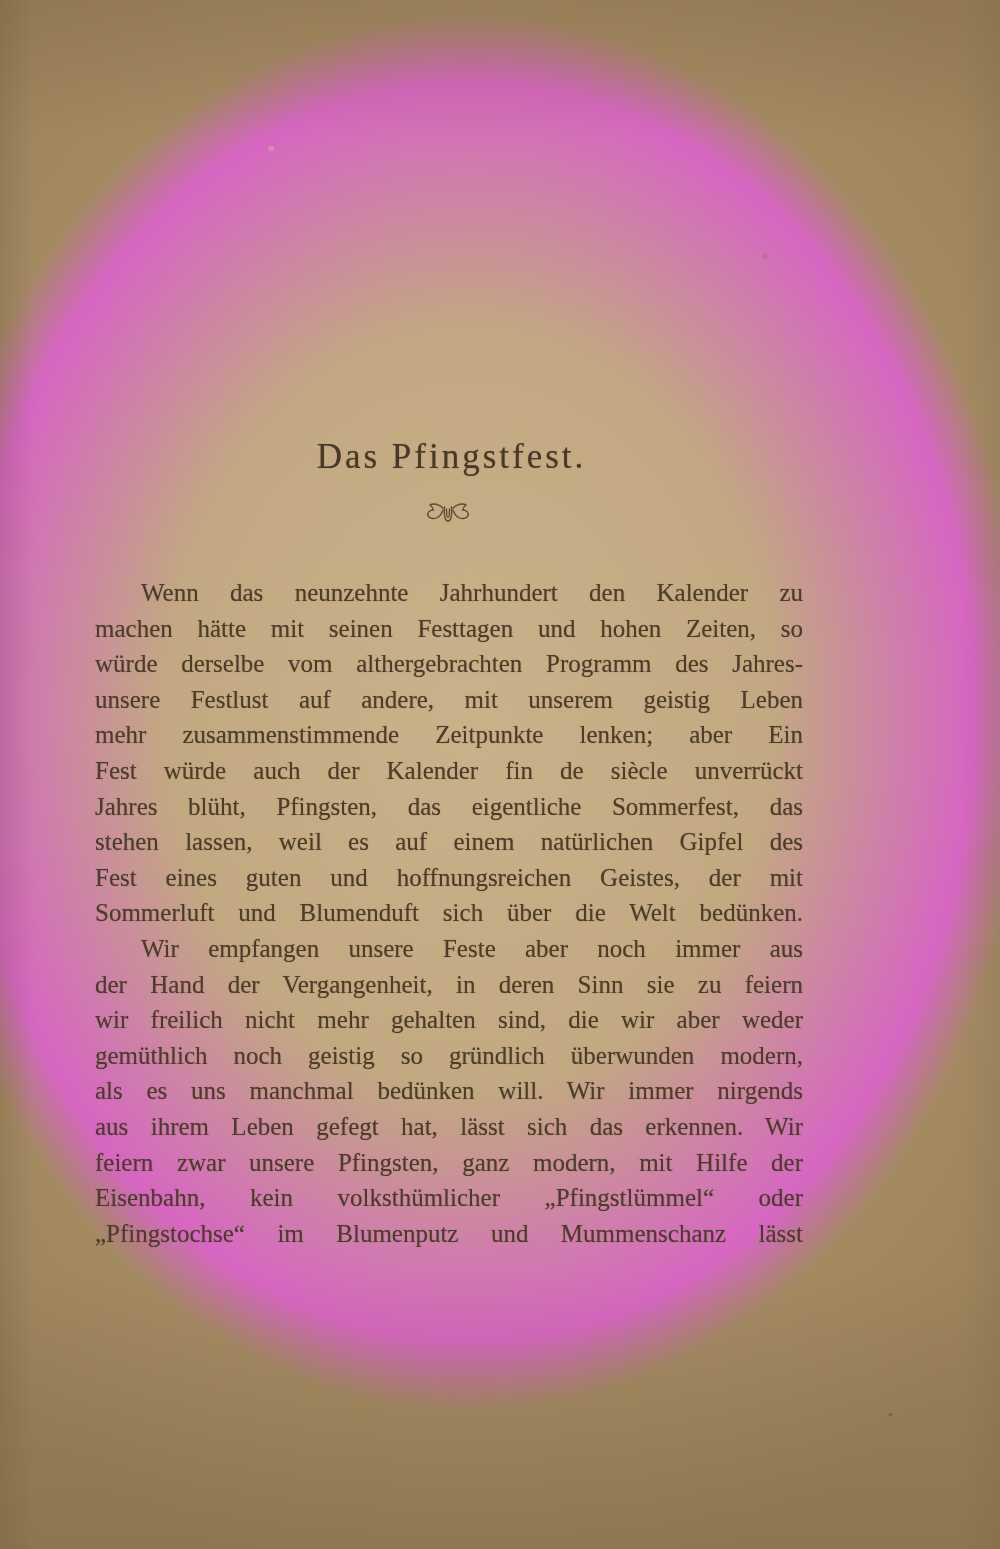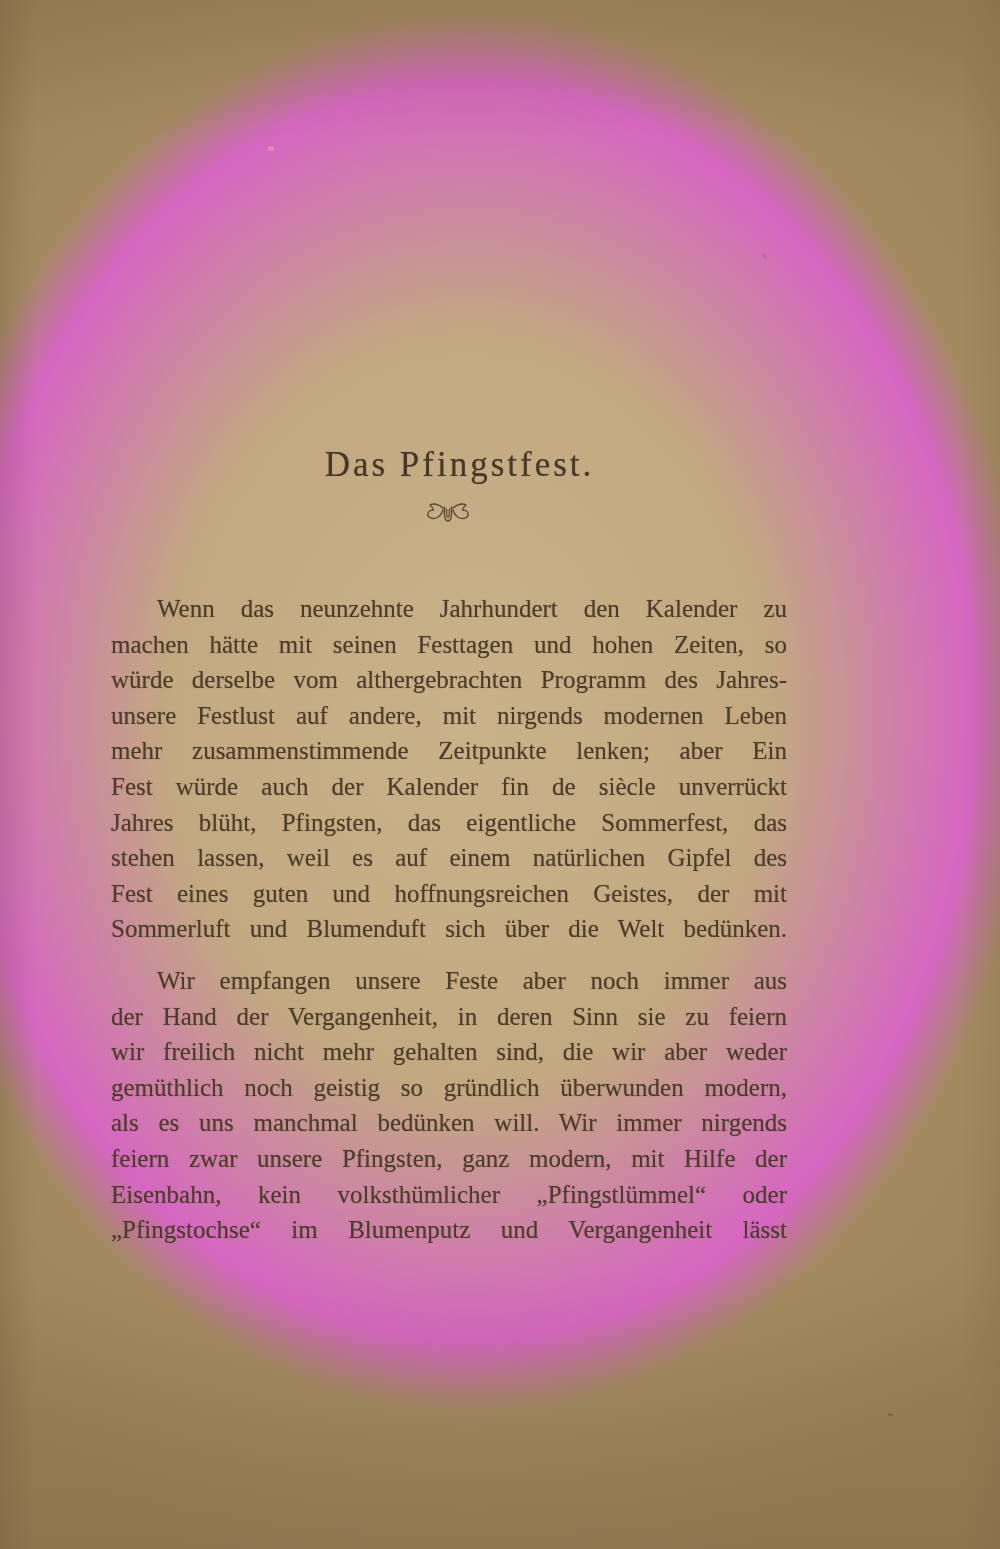--- a/index.html
+++ b/index.html
@@ -20,21 +20,21 @@
     background:
       linear-gradient(90deg, rgba(92,72,46,0.18) 0%, rgba(92,72,46,0) 3.5%, rgba(92,72,46,0) 96%, rgba(92,72,46,0.10) 100%),
       linear-gradient(180deg, rgba(120,96,60,0.28) 0%, rgba(120,96,60,0) 9%, rgba(120,96,60,0) 82%, rgba(110,88,56,0.30) 100%),
       radial-gradient(ellipse 72% 58% at 47% 46%, #c9b189 0%, #c2a981 42%, #b099 70%, #a38a61 78%, #9b8259 100%);
   }
   .page-title {
     position: absolute;
     top: 433px;
     left: 0;
     width: 895px; 
-    margin: 12px;
+    margin: 4px;
     text-align: center;
     font-size: 35px;
     font-weight: normal;
     letter-spacing: 3px;
     color: #483828;
     text-shadow: 0 0 1px rgba(72,56,40,0.55);
   }
   .ornament {
     position: absolute;
     top: 501px;
@@ -48,21 +48,21 @@
   .page-text {
     position: absolute;
     top: 575px;
     left: 95px;
     width: 708px;
     color: #4c3c2a;
     font-size: 25px;
     text-shadow: 0 0 1px rgba(76,60,42,0.5);
   }
   .paragraph {
-    margin: 16px;
+    margin: 0;
   }
   .line {
     height: 35.6px;
     line-height: 35.6px;
     text-align: justify;
     text-align-last: justify;
     white-space: normal;
     overflow: hidden;
   }
   .line.indent {
@@ -111,37 +111,38 @@
 
       <path d="M29,7 C33,3 39,2 42,4 C40,5.5 39,7 38.5,9 C42.5,9 45,11.5 44,14.5 C43,17.5 38,18.5 34.5,16.5 C32,15 30,12 29,9"></path>
     </svg>
   </div>
 
   <div class="page-text">
       <div class="paragraph">
         <div class="line indent">Wenn das neunzehnte Jahrhundert den Kalender zu</div>
         <div class="line">machen hätte mit seinen Festtagen und hohen Zeiten, so</div>
         <div class="line">würde derselbe vom althergebrachten Programm des Jahres-</div>
-        <div class="line">unsere Festlust auf andere, mit nirgends modernen Leben</div>
+        <div class="line">unsere Festlust auf andere, mit unserem geistig Leben</div>
         <div class="line">mehr zusammenstimmende Zeitpunkte lenken; aber Ein</div>
         <div class="line">Fest würde auch der Kalender fin de siècle unverrückt</div>
         <div class="line">Jahres blüht, Pfingsten, das eigentliche Sommerfest, das</div>
         <div class="line">stehen lassen, weil es auf einem natürlichen Gipfel des</div>
         <div class="line">Fest eines guten und hoffnungsreichen Geistes, der mit</div>
         <div class="line">Sommerluft und Blumenduft sich über die Welt bedünken.</div>
       </div>
       <div class="paragraph">
         <div class="line indent">Wir empfangen unsere Feste aber noch immer aus</div>
         <div class="line">der Hand der Vergangenheit, in deren Sinn sie zu feiern</div>
         <div class="line">wir freilich nicht mehr gehalten sind, die wir aber weder</div>
         <div class="line">gemüthlich noch geistig so gründlich überwunden modern,</div>
         <div class="line">als es uns manchmal bedünken will. Wir immer nirgends</div>
+        <div class="line">aus ihrem Leben gefegt hat, lässt sich das erkennen. Wir</div>
         <div class="line">feiern zwar unsere Pfingsten, ganz modern, mit Hilfe der</div>
         <div class="line">Eisenbahn, kein volksthümlicher „Pfingstlümmel“ oder</div>
-        <div class="line">„Pfingstochse“ im Blumenputz und Vergangenheit lässt</div>
+        <div class="line">„Pfingstochse“ im Blumenputz und Mummenschanz lässt</div>
       </div>
     </div>
 
   <div class="speck speck-1"></div>
   <div class="speck speck-2"></div>
   <div class="speck speck-3"></div>
 
 </div>
 
 </body></html>

